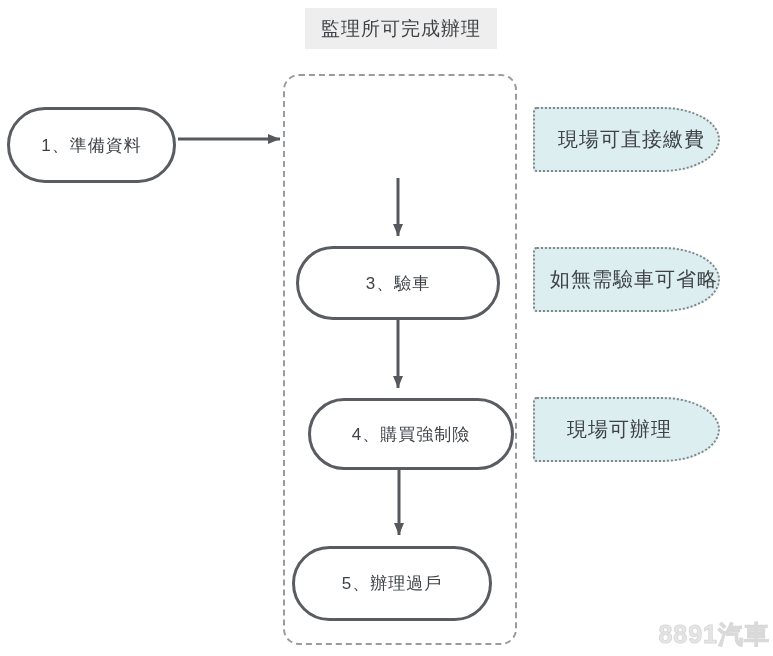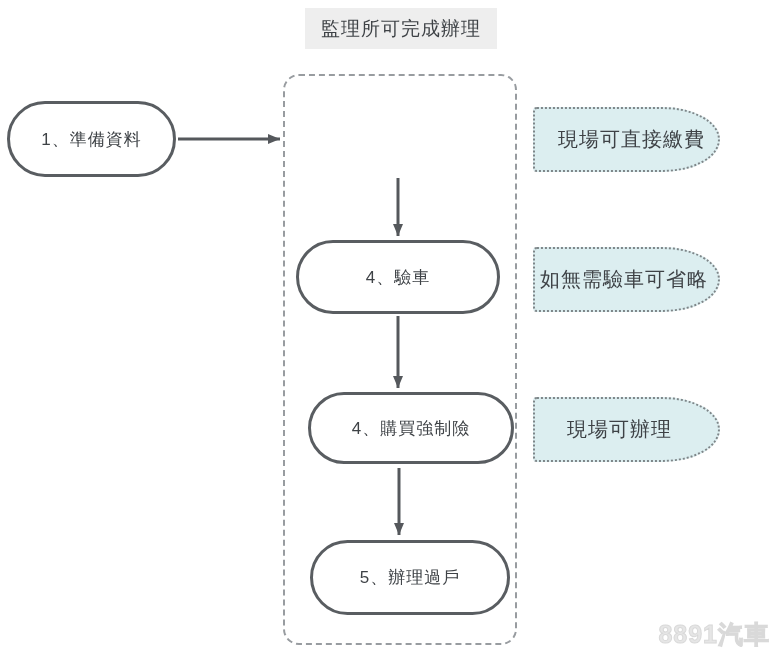--- a/index.html
+++ b/index.html
@@ -27,39 +27,39 @@
     border-radius:16px;
     box-sizing:border-box;
   }
   .node{
     position:absolute;
     background:#fff;
     border:3px solid var(--node_border,#595d61);
     border-radius:40px;
     box-sizing:border-box;
     display:flex;align-items:center;justify-content:center;
-    font-size:17px;letter-spacing:1px;
+    font-size:17px;letter-spacing:1px;margin-top:6px;
   }
   .node-start{left:7px;top:101px;width:169px;height:76px;}
   .node-step2{left:296px;top:101px;width:204px;height:76px;}
   .node-step3{left:296px;top:240px;width:204px;height:74px;}
   .node-step4{left:308px;top:392px;width:206px;height:72px;}
-  .node-step5{left:310px;top:540px;width:200px;height:75px;}
+  .node-step5{left:292px;top:540px;width:200px;height:75px;}
 
   .callout{
     position:absolute;left:533px;width:187px;height:65px;
     background:var(--callout_bg,#dceef0);
     border:2px dotted var(--callout_border,#7e8689);
     border-radius:4px 58px 58px 4px / 4px 33px 33px 4px;
     box-sizing:border-box;
     display:flex;align-items:center;
     font-size:20px;letter-spacing:1px;
   }
   .callout-1{top:107px;padding-left:23px;}
-  .callout-2{top:247px;padding-left:5px;}
+  .callout-2{top:247px;padding-left:15px;}
   .callout-3{top:397px;justify-content:center;padding-right:14px;}
 
   .watermark{
     position:absolute;right:3px;bottom:5px;
     font-size:25px;font-weight:bold;letter-spacing:1px;
     color:var(--watermark,#e6e6e6);
     -webkit-text-stroke:1px #d9d9d9;
   }
 </style>
 </head>
@@ -79,21 +79,21 @@
     <line class="arrow-line" x1="399" y1="468" x2="399" y2="535" marker-end="url(#ah)"></line>
   </svg>
 
   <div class="top-label">監理所可完成辦理</div>
 
   <div class="dashed-container"></div>
 
   <div class="node node-start">1、準備資料</div>
 
 
-  <div class="node node-step3">4、驗車</div>
+  <div class="node node-step3">3、驗車</div>
 
   <div class="node node-step4">4、購買強制險</div>
 
   <div class="node node-step5">5、辦理過戶</div>
 
   <div class="callout callout-1">現場可直接繳費</div>
 
   <div class="callout callout-2">如無需驗車可省略</div>
 
   <div class="callout callout-3">現場可辦理</div>

